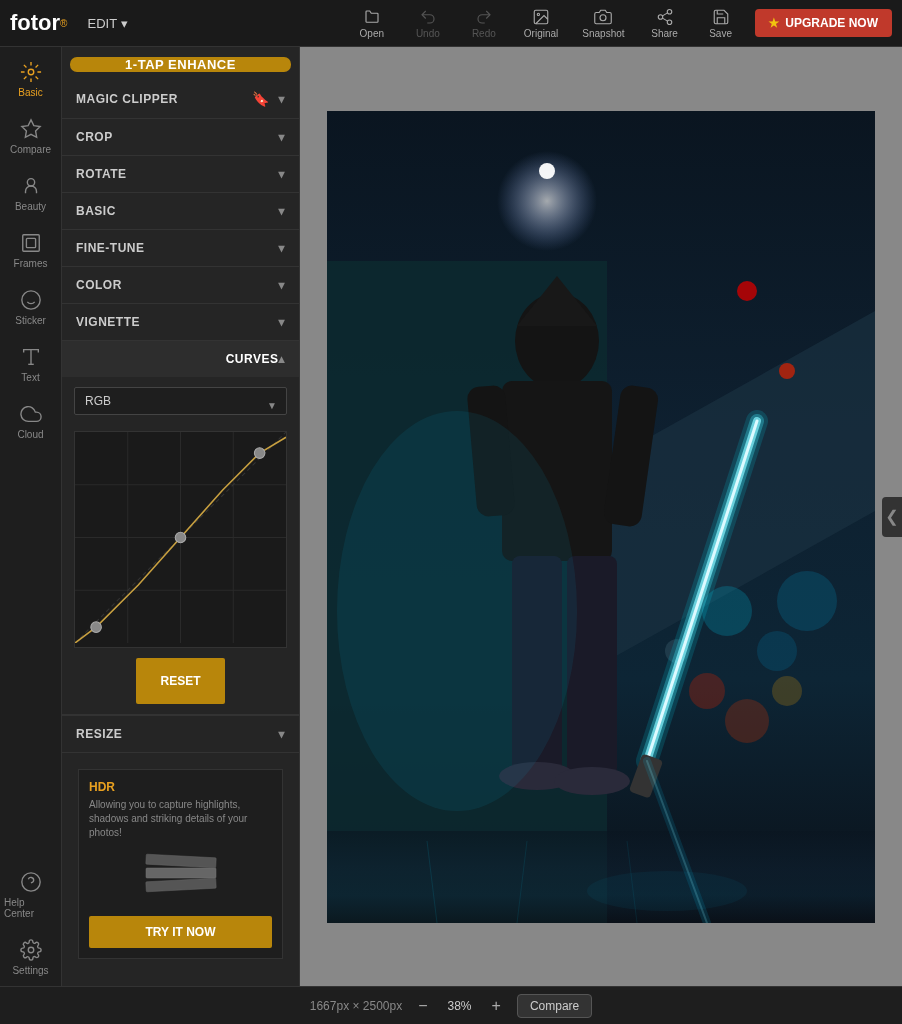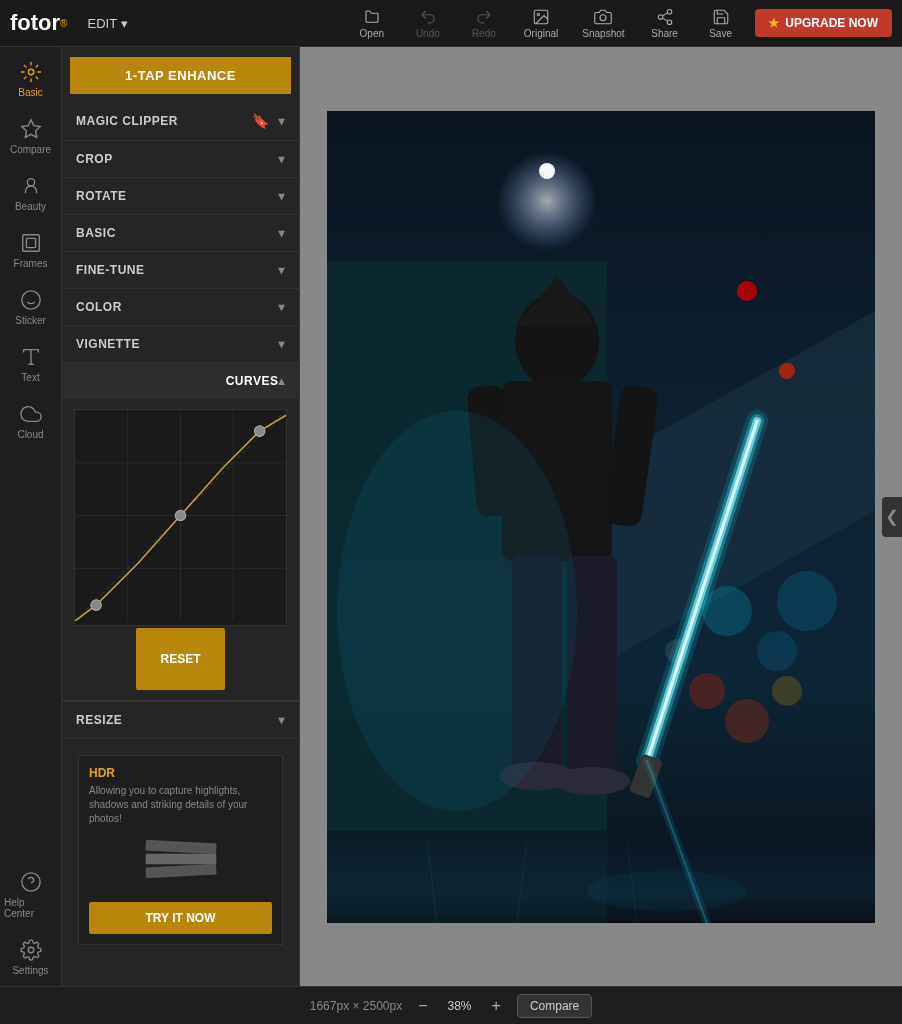--- a/index.html
+++ b/index.html
@@ -53,22 +53,22 @@
     .tools-panel {
       width: 238px; background: #252525; overflow-y: auto; flex-shrink: 0;
       border-right: 1px solid #333;
     }
     .tools-panel::-webkit-scrollbar { width: 5px; }
     .tools-panel::-webkit-scrollbar-track { background: #1e1e1e; }
     .tools-panel::-webkit-scrollbar-thumb { background: #444; }
 
     .enhance-btn {
       background: #b8860b; color: #fff; border: none; width: calc(100% - 16px);
-      margin: 10px 8px 8px; padding: 11px; font-size: 13px; font-weight: bold;
-      cursor: pointer; border-radius: 0; letter-spacing: 0.5px;
+      margin: 10px 8px 8px; font-size: 13px; font-weight: bold;
+      cursor: pointer; border-radius: 7px; letter-spacing: 0.5px;
     }
 
     .tool-section {
       border-bottom: 1px solid #333;
     }
     .tool-header {
       display: flex; align-items: center; justify-content: space-between;
       padding: 11px 14px; cursor: pointer; font-size: 12px; color: #ccc;
       font-weight: 600; letter-spacing: 0.5px;
     }
@@ -89,23 +89,23 @@
       padding: 6px 10px; font-size: 12px; cursor: pointer; margin-bottom: 8px;
       appearance: none; -webkit-appearance: none; border-radius: 2px;
     }
     .rgb-select-wrap { position: relative; margin-bottom: 8px; }
     .rgb-select-wrap::after {
       content: '▼'; position: absolute; right: 10px; top: 50%; transform: translateY(-50%);
       font-size: 10px; color: #888; pointer-events: none;
     }
 
     .reset-btn {
-      background: #b8860b; color: #fff; border: none; padding: 24px 24px;
+      background: #b8860b; color: #fff; border: none; padding: 16px 24px;
       font-size: 12px; font-weight: bold; cursor: pointer; display: block;
-      margin: 2px auto 0; border-radius: 2px;
+      margin: 10px auto 0; border-radius: 2px;
     }
 
     
     .resize-header {
       display: flex; align-items: center; justify-content: space-between;
       padding: 11px 14px; cursor: pointer; font-size: 12px; color: #ccc;
       font-weight: 600; letter-spacing: 0.5px; border-top: 1px solid #333;
     }
 
     
@@ -380,20 +380,28 @@
       </div>
     </div>
 
     
     <div class="tool-section">
       <div class="curves-header">
         <span>CURVES</span>
         <span style="color:#888;font-size:12px;">▴</span>
       </div>
       <div class="curves-content">
+        <div class="rgb-select-wrap">
+          <select class="rgb-select">
+            <option>RGB</option>
+            <option>Red</option>
+            <option>Green</option>
+            <option>Blue</option>
+          </select>
+        </div>
 
         <div style="width:100%;aspect-ratio:1;background:#1a1a1a;border:1px solid #333;position:relative;">
           <svg width="100%" height="100%" viewBox="0 0 200 200">
 
             <line x1="50" y1="0" x2="50" y2="200" stroke="#2a2a2a" stroke-width="1"></line>
             <line x1="100" y1="0" x2="100" y2="200" stroke="#2a2a2a" stroke-width="1"></line>
             <line x1="150" y1="0" x2="150" y2="200" stroke="#2a2a2a" stroke-width="1"></line>
             <line x1="0" y1="50" x2="200" y2="50" stroke="#2a2a2a" stroke-width="1"></line>
             <line x1="0" y1="100" x2="200" y2="100" stroke="#2a2a2a" stroke-width="1"></line>
             <line x1="0" y1="150" x2="200" y2="150" stroke="#2a2a2a" stroke-width="1"></line>

